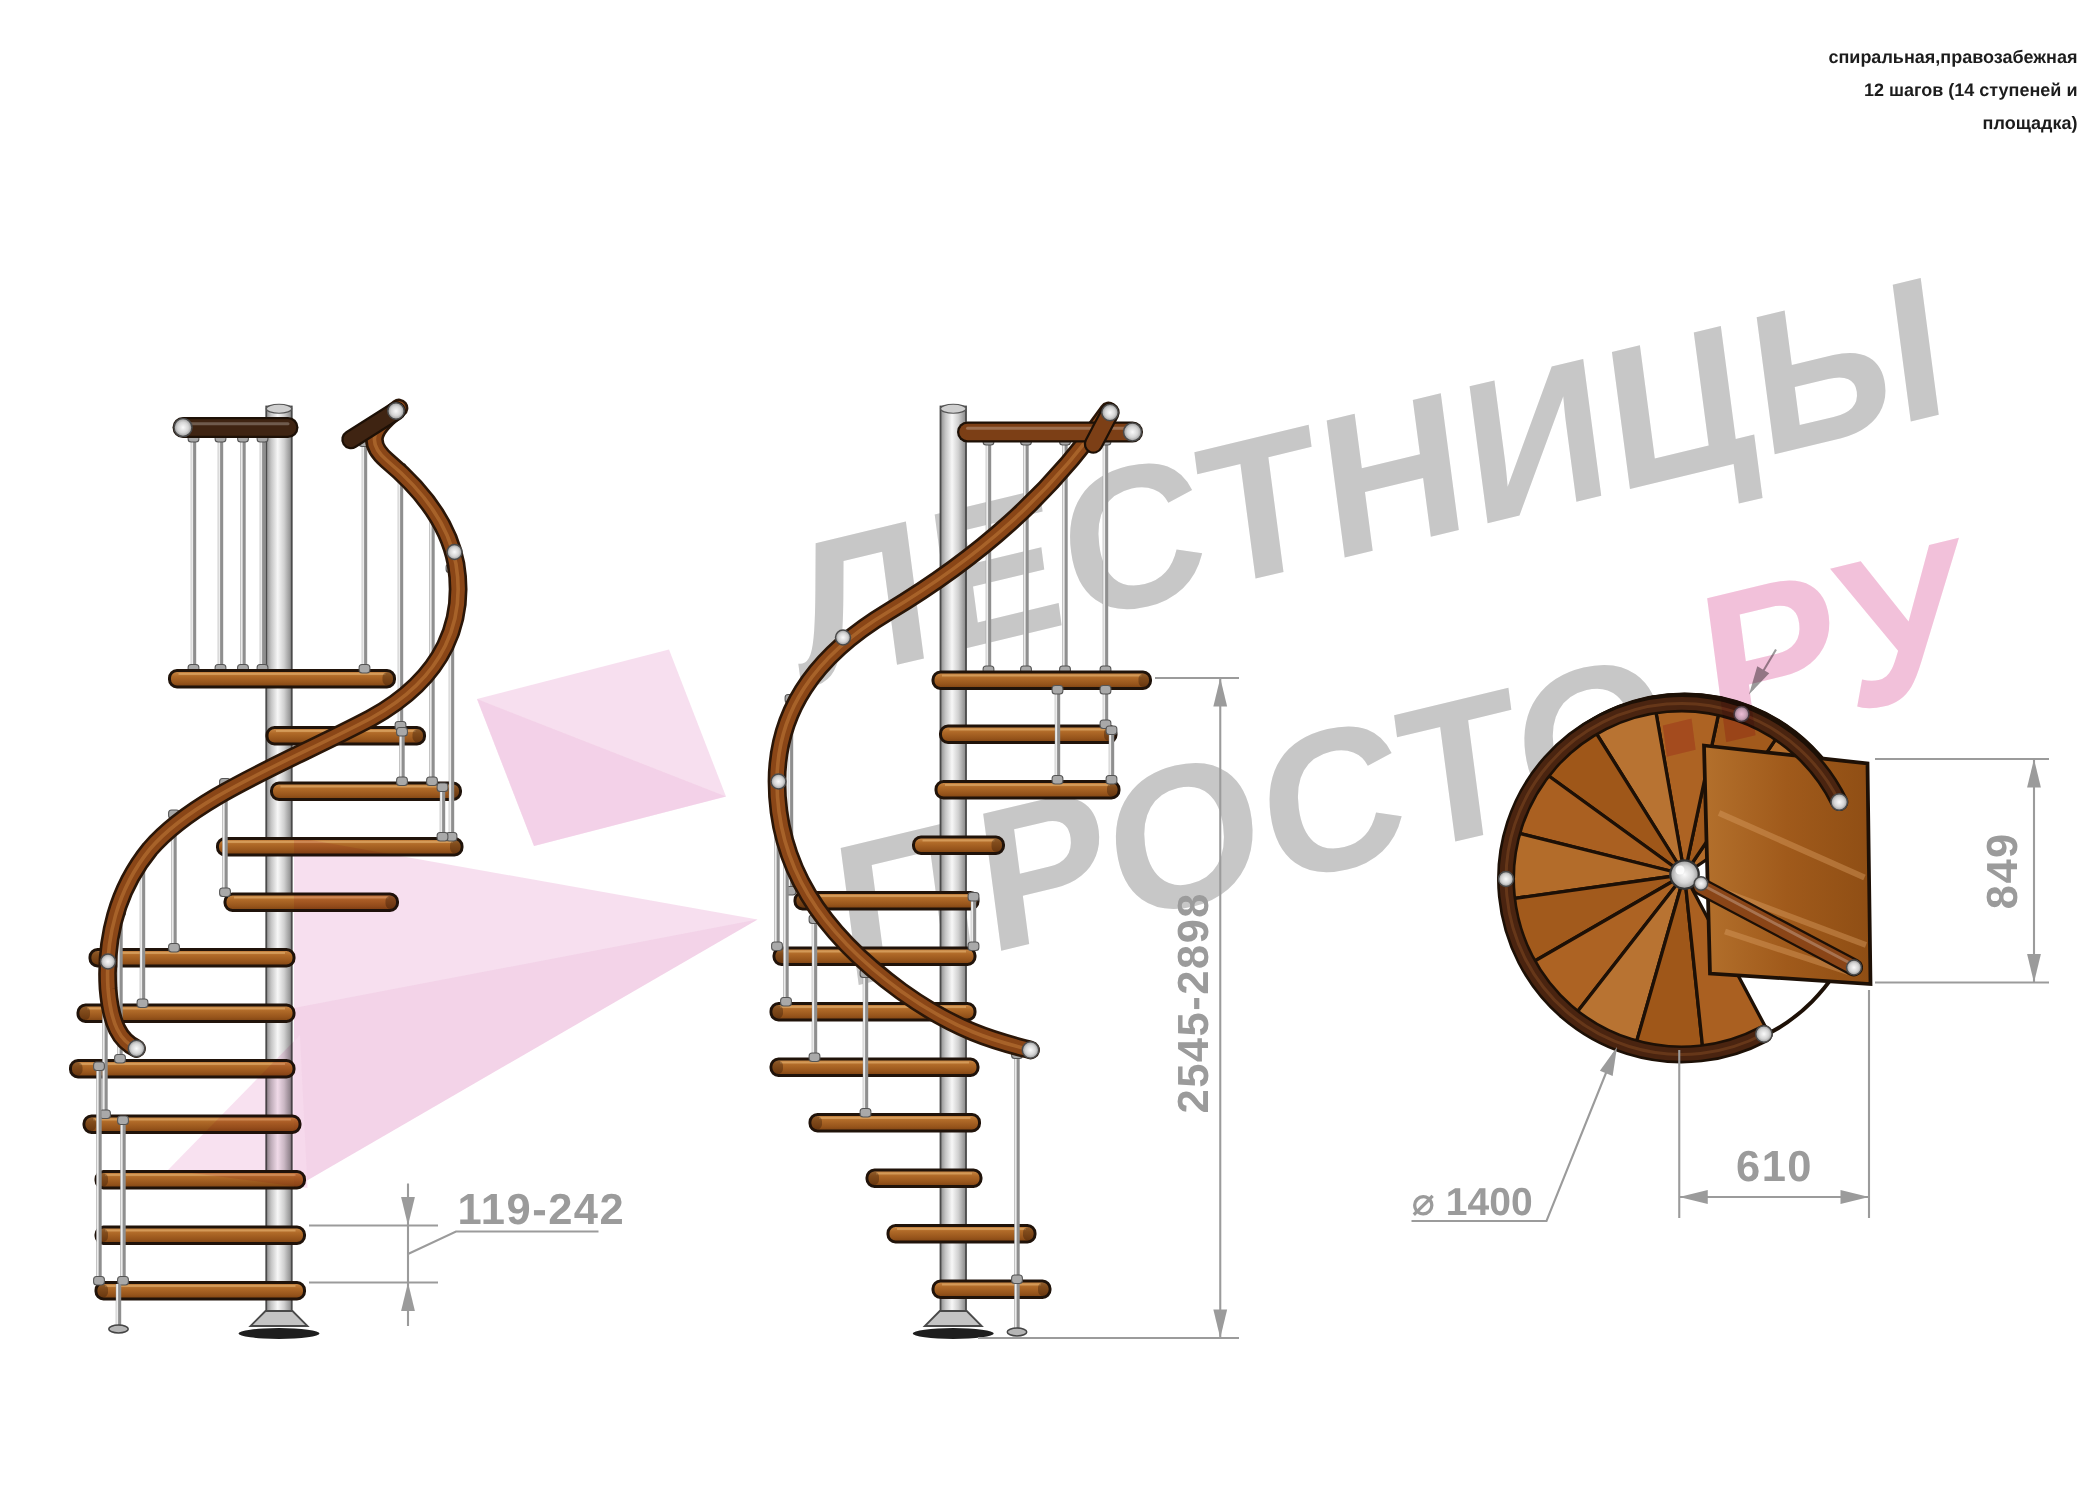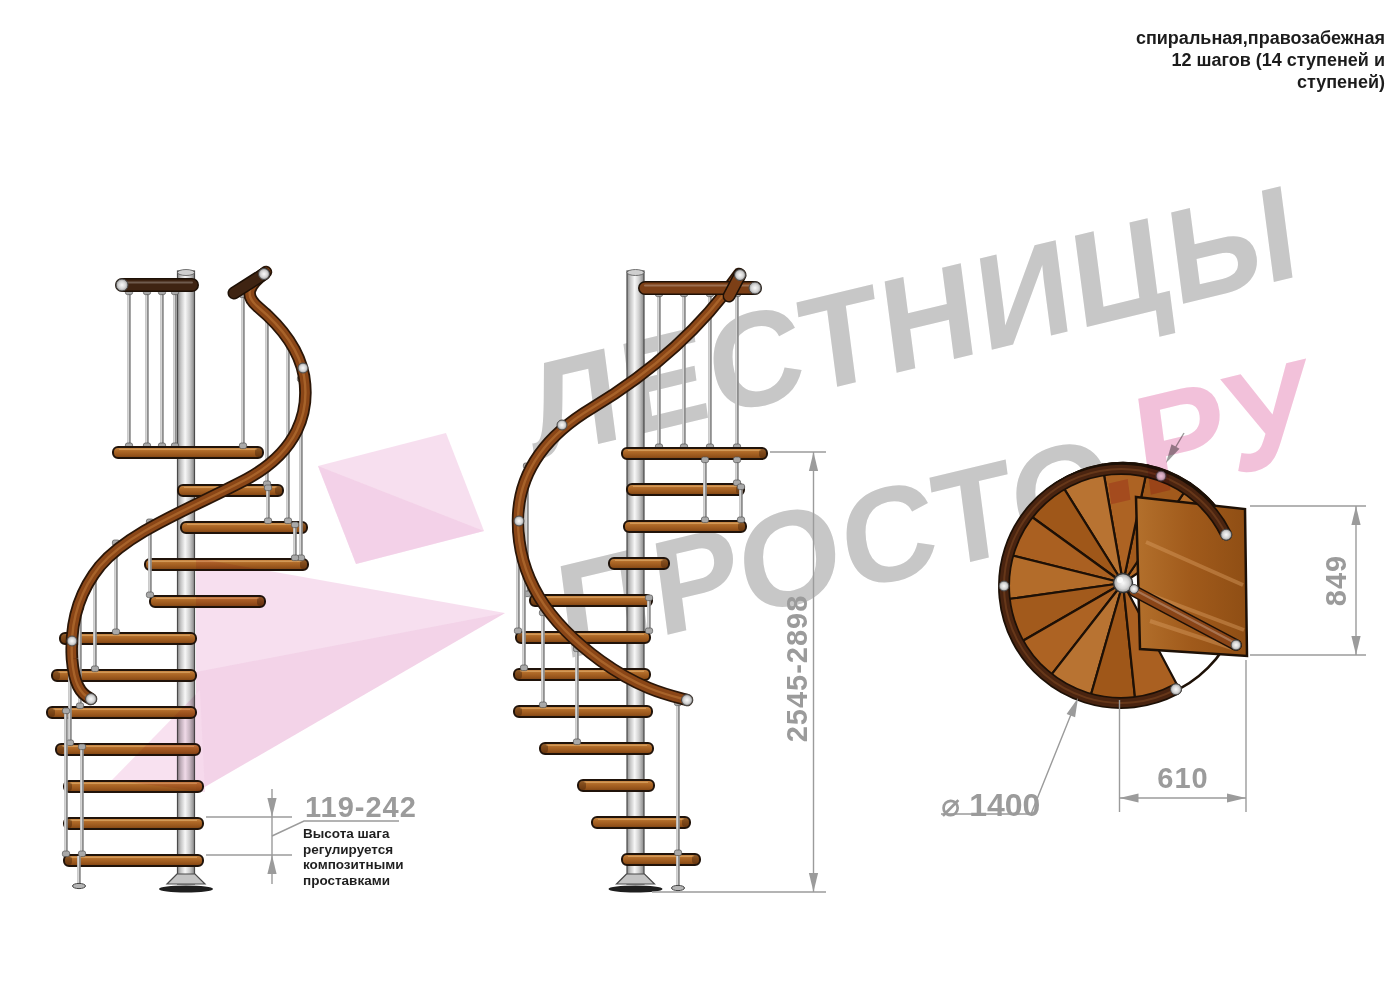--- a/index.html
+++ b/index.html
@@ -6,21 +6,21 @@
   .canvas{position:relative;width:1400px;height:1000px;background:#ffffff;overflow:hidden;
           font-family:"Liberation Sans","DejaVu Sans",sans-serif;}
   
   .wm-gray{position:absolute;white-space:nowrap;font-weight:700;font-size:133px;letter-spacing:2px;
            color:#c7c7c7;transform-origin:0 0;z-index:1;user-select:none;}
   .wm-pink{position:absolute;white-space:nowrap;font-weight:700;font-size:140px;letter-spacing:2px;
            color:#f2bed8;transform-origin:0 0;z-index:3;mix-blend-mode:multiply;opacity:.95;user-select:none;}
   
   #mainsvg{position:absolute;left:0;top:0;z-index:2;}
   #pinksvg{position:absolute;left:0;top:0;z-index:3;mix-blend-mode:multiply;}
-  .title-block{position:absolute;right:15px;top:27px;text-align:right;font-size:18px;font-weight:600;
+  .title-block{position:absolute;right:15px;top:27px;text-align:right;font-size:12px;font-weight:600;
                color:#1c1c1c;line-height:22px;z-index:4;}
   .dim{position:absolute;color:#9b9b9b;font-weight:700;z-index:4;white-space:nowrap;}
   .dim-lg{font-size:29px;letter-spacing:1px;}
   .dim-rot{text-align:center;transform:rotate(-90deg);}
   .note{position:absolute;font-size:13.5px;font-weight:600;color:#1f1f1f;line-height:15.5px;z-index:4;}
   .note span{display:block;}
 </style>
 </head>
 <body>
 
@@ -376,32 +376,26 @@
         <polygon points="196,558 505,613 196,792" fill="#f6d9ec" opacity="0.85"></polygon>
         <polygon points="505,613 196,792 196,672" fill="#f0c7e1" opacity="0.5"></polygon>
         <polygon points="200,690 205,792 112,780" fill="#f6d9ec" opacity="0.8"></polygon>
       </g>
     </svg>
   <div class="wm-pink" style="left:1085px;top:378px;transform:rotate(-13.5deg) skewX(-6deg);">.РУ</div>
 
   <div class="title-block">
     <span style="display:block">спиральная,правозабежная</span>
     <span style="display:block">12 шагов (14 ступеней и</span>
-    <span style="display:block">ступеней)</span>
+    <span style="display:block">площадка)</span>
   </div>
 
   <div class="dim dim-lg" style="left:305px;top:791px;">119-242</div>
 
   <div class="dim dim-lg dim-rot" style="left:647px;top:652px;width:300px;">2545-2898</div>
 
   <div class="dim dim-lg dim-rot" style="left:1261px;top:564px;width:150px;">849</div>
 
   <div class="dim dim-lg" style="left:1133px;top:762px;width:100px;text-align:center;">610</div>
 
-  <div class="dim" style="left:941px;top:786px;font-size:32px;">⌀ 1400</div>
-
-  <div class="note" style="left:303px;top:826px;">
-    <span>Высота шага</span>
-    <span>регулируется</span>
-    <span>композитными</span>
-    <span>проставками</span>
-  </div>
+  <div class="dim" style="left:941px;top:786px;font-size:26px;">⌀ 1400</div>
+
 </div>
 
 </body></html>

